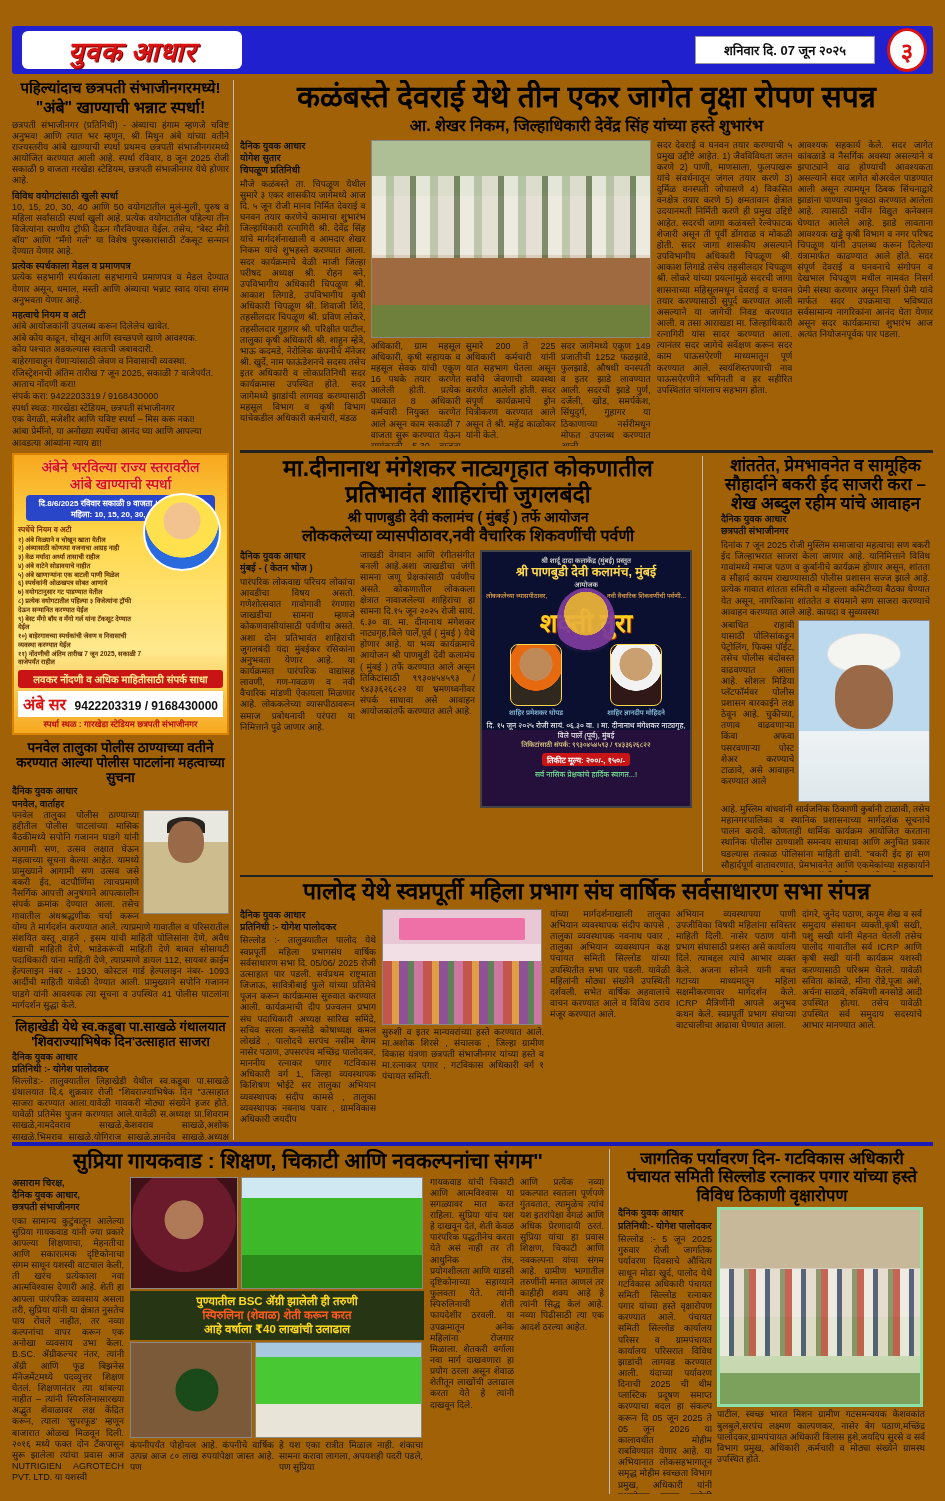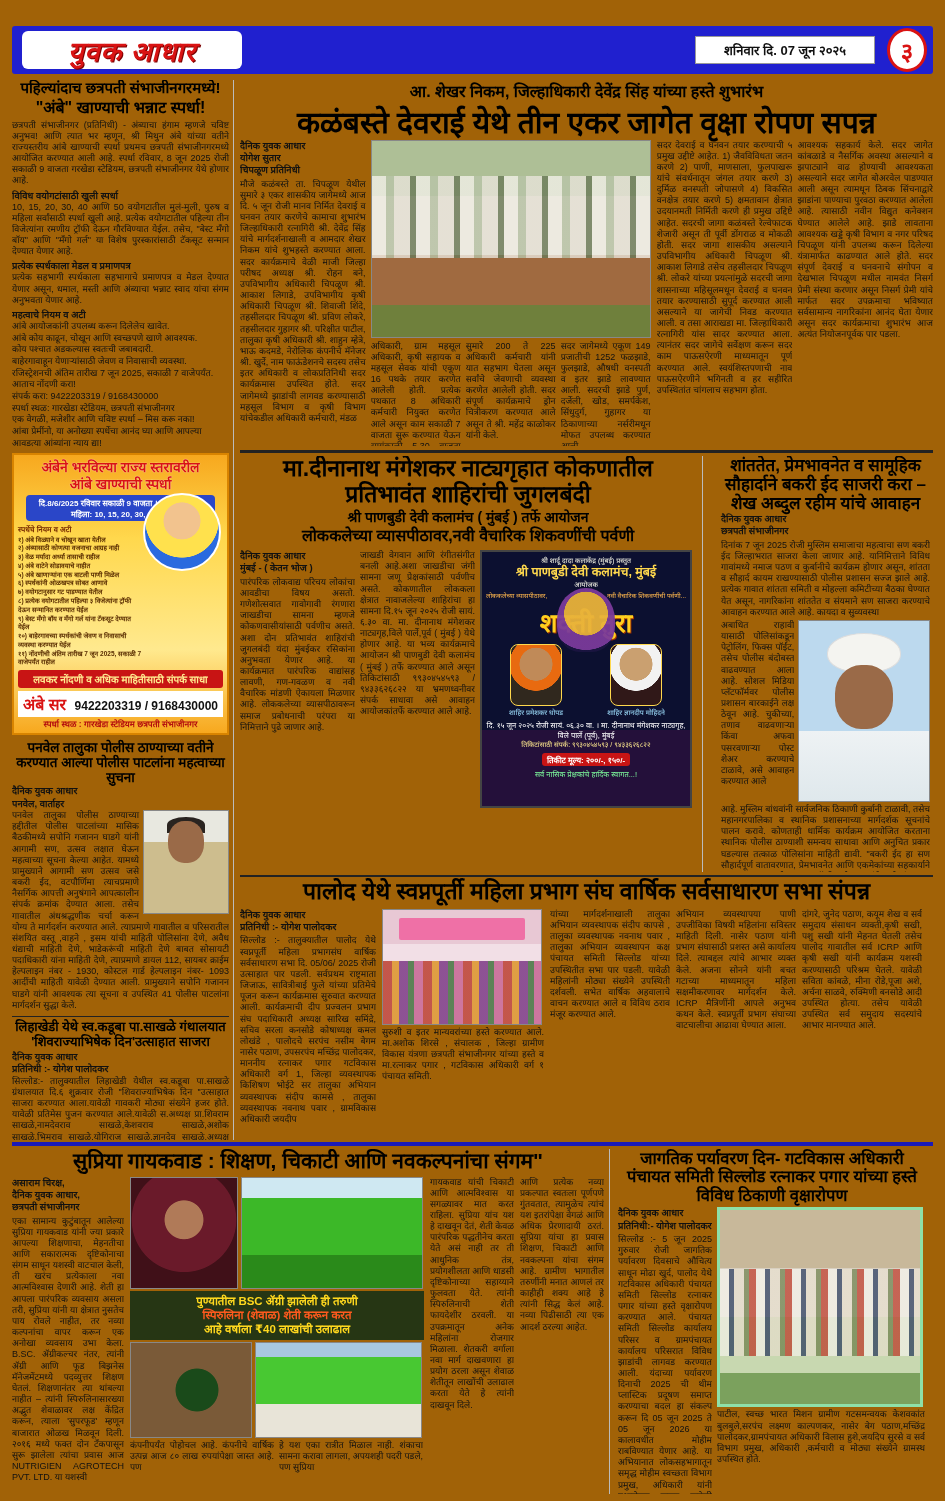--- a/index.html
+++ b/index.html
@@ -177,22 +177,22 @@
       <div class="hl" style="font-size:13px;">लिहाखेडी येथे स्व.कडूबा पा.साखळे गंथालयात</div>
       <div class="hl" style="font-size:13px;margin-bottom:2px;">'शिवराज्याभिषेक दिन'उत्साहात साजरा</div>
       <div class="byline">दैनिक युवक आधार</div>
       <div class="byline">प्रतिनिधी :- योगेश पालोदकर</div>
       <div class="body-txt">सिल्लोड:- तालुक्यातील लिहाखेडी येथील स्व.कडूबा पा.साखळे ग्रंथालयात दि.६ शुक्रवार रोजी ''शिवराज्याभिषेक दिन ''उत्साहात साजरा करण्यात आला.यावेळी गावकरी मोठ्या संख्येने हजर होते. यावेळी प्रतिमेस पुजन करण्यात आले.यावेळी स.अध्यक्ष प्रा.शिवराम साखळे,नामदेवराव साखळे,केशवराव साखळे,अशोक साखळे,भिमराव साखळे,योगिराज साखळे,ज्ञानदेव साखळे,अध्यक्ष प्रा.शिवानंद साखळे,नामदेवराव साखळे,केशवन साखळे,कृष्णा साखळे,संजय डाभाडे,सुनित साखळे,प्रमेश बबकबर,देविदास साखळे,भिमराव साखळे,शंकर साखळे,राजेंद्र साखळे,विलास बबडक,सूचित साखळे आदिंची उपस्थिती होती.</div>
 
     </div>
   </div>
 
   <div id="devrai">
+    <div class="hl" style="font-size:30px;">कळंबस्ते देवराई येथे तीन एकर जागेत वृक्षा रोपण सपन्न</div>
     <div class="hl" style="font-size:16px;margin:3px 0 5px;">आ. शेखर निकम, जिल्हाधिकारी देवेंद्र सिंह यांच्या हस्ते शुभारंभ</div>
-    <div class="hl" style="font-size:30px;">कळंबस्ते देवराई येथे तीन एकर जागेत वृक्षा रोपण सपन्न</div>
     <div class="flexrow" style="gap:5px;">
       <div class="col" style="width:126px;">
         <div class="byline">दैनिक युवक आधार</div>
         <div class="byline">योगेश सुतार</div>
         <div class="byline" style="margin-bottom:2px;">चिपळूण प्रतिनिधी</div>
         <div class="body-txt">मौजे कळंबस्ते ता. चिपळूण येथील सुमारे ३ एकर शासकीय जागेमध्ये आज दि. ५ जून रोजी मानव निर्मित देवराई व घनवन तयार करणेचे कामाचा शुभारंभ जिल्हाधिकारी रत्नागिरी श्री. देवेंद्र सिंह यांचे मार्गदर्शनाखाली व आमदार शेखर निकम यांचे शुभहस्ते करण्यात आला. सदर कार्यक्रमाचे वेळी माजी जिल्हा परीषद अध्यक्ष श्री. रोहन बने, उपविभागीय अधिकारी चिपळूण श्री. आकाश लिगाडे, उपविभागीय कृषी अधिकारी चिपळूण श्री. शिवाजी शिंदे, तहसीलदार चिपळूण श्री. प्रविण लोकरे, तहसीलदार गुहागर श्री. परिक्षीत पाटील, तालुका कृषी अधिकारी श्री. शाहुन म्हेत्रे, भाऊ कदमडे, नेरोलिक कंपनीचे मॅनेजर श्री. खुर्दे, नाम फाऊंडेशनचे सदस्य तसेच इतर अधिकारी व लोकप्रतिनिधी सदर कार्यक्रमास उपस्थित होते. सदर जागेमध्ये झाडांची लागवड करण्यासाठी महसूल विभाग व कृषी विभाग यांचेकडील अधिकारी कर्मचारी, मंडळ</div>
       </div>
       <div class="col" style="width:282px;">
         <div id="devrai-photo" class="photo">
           <div class="crowd"></div>

